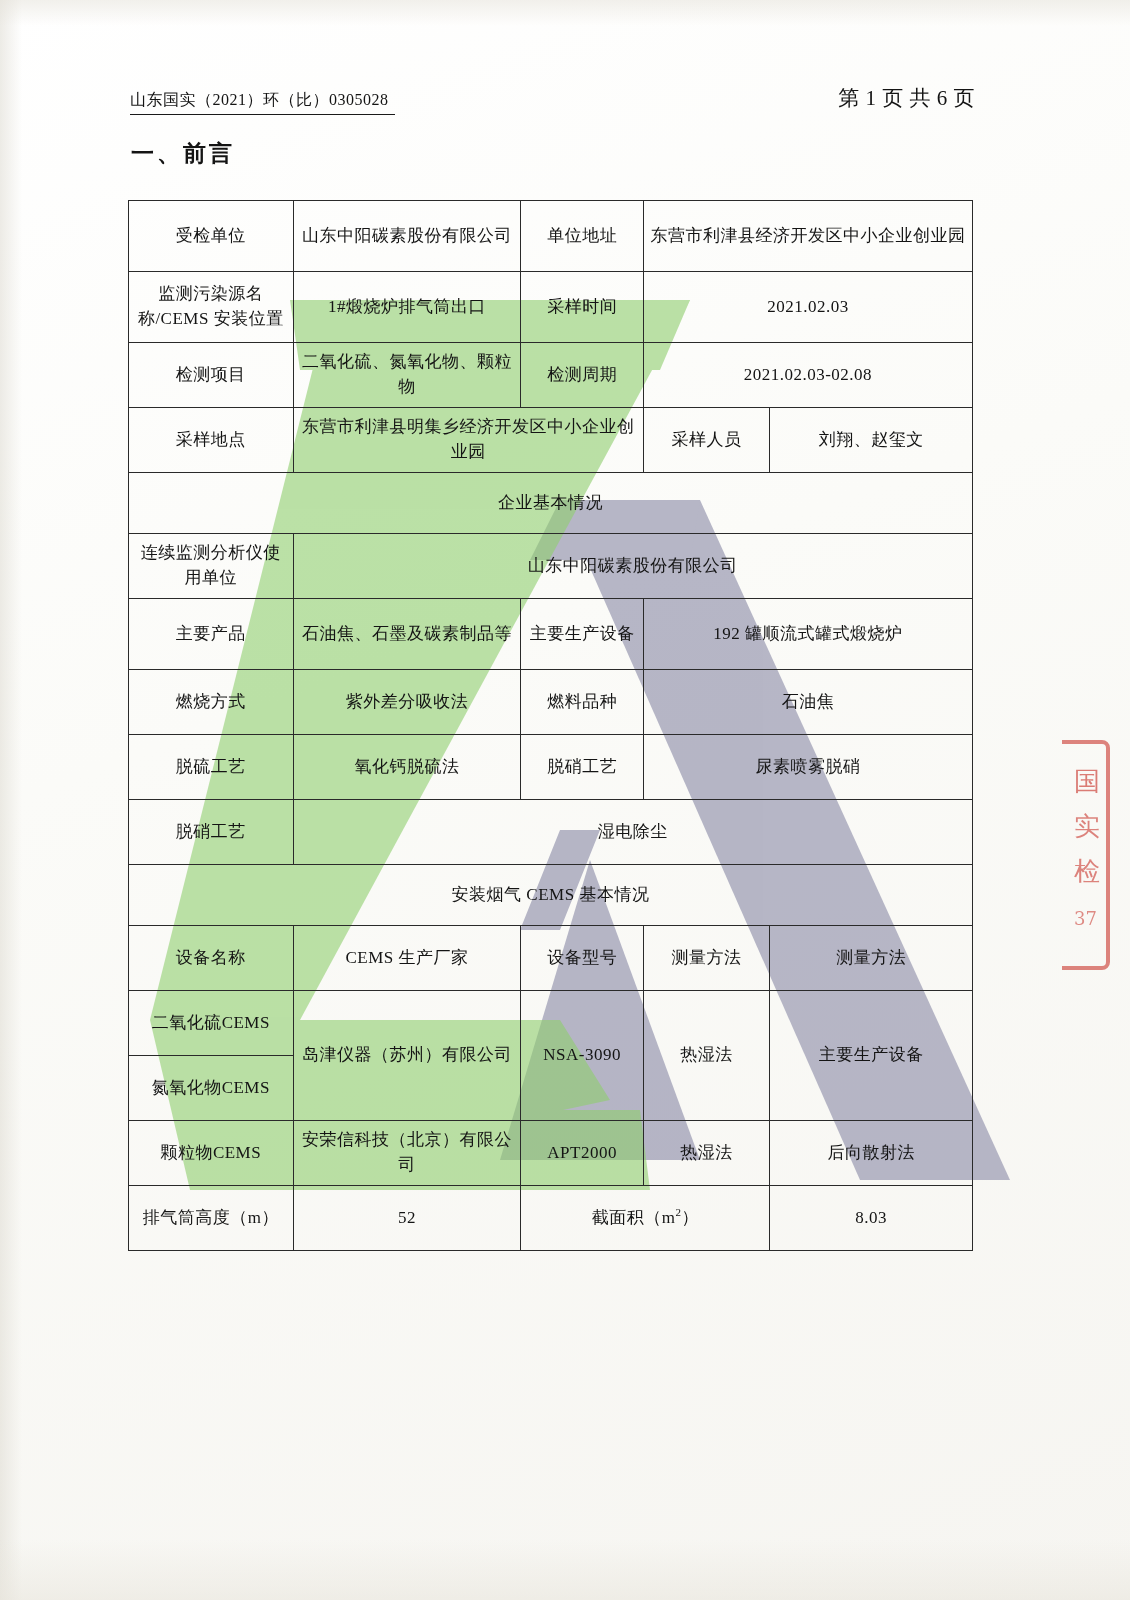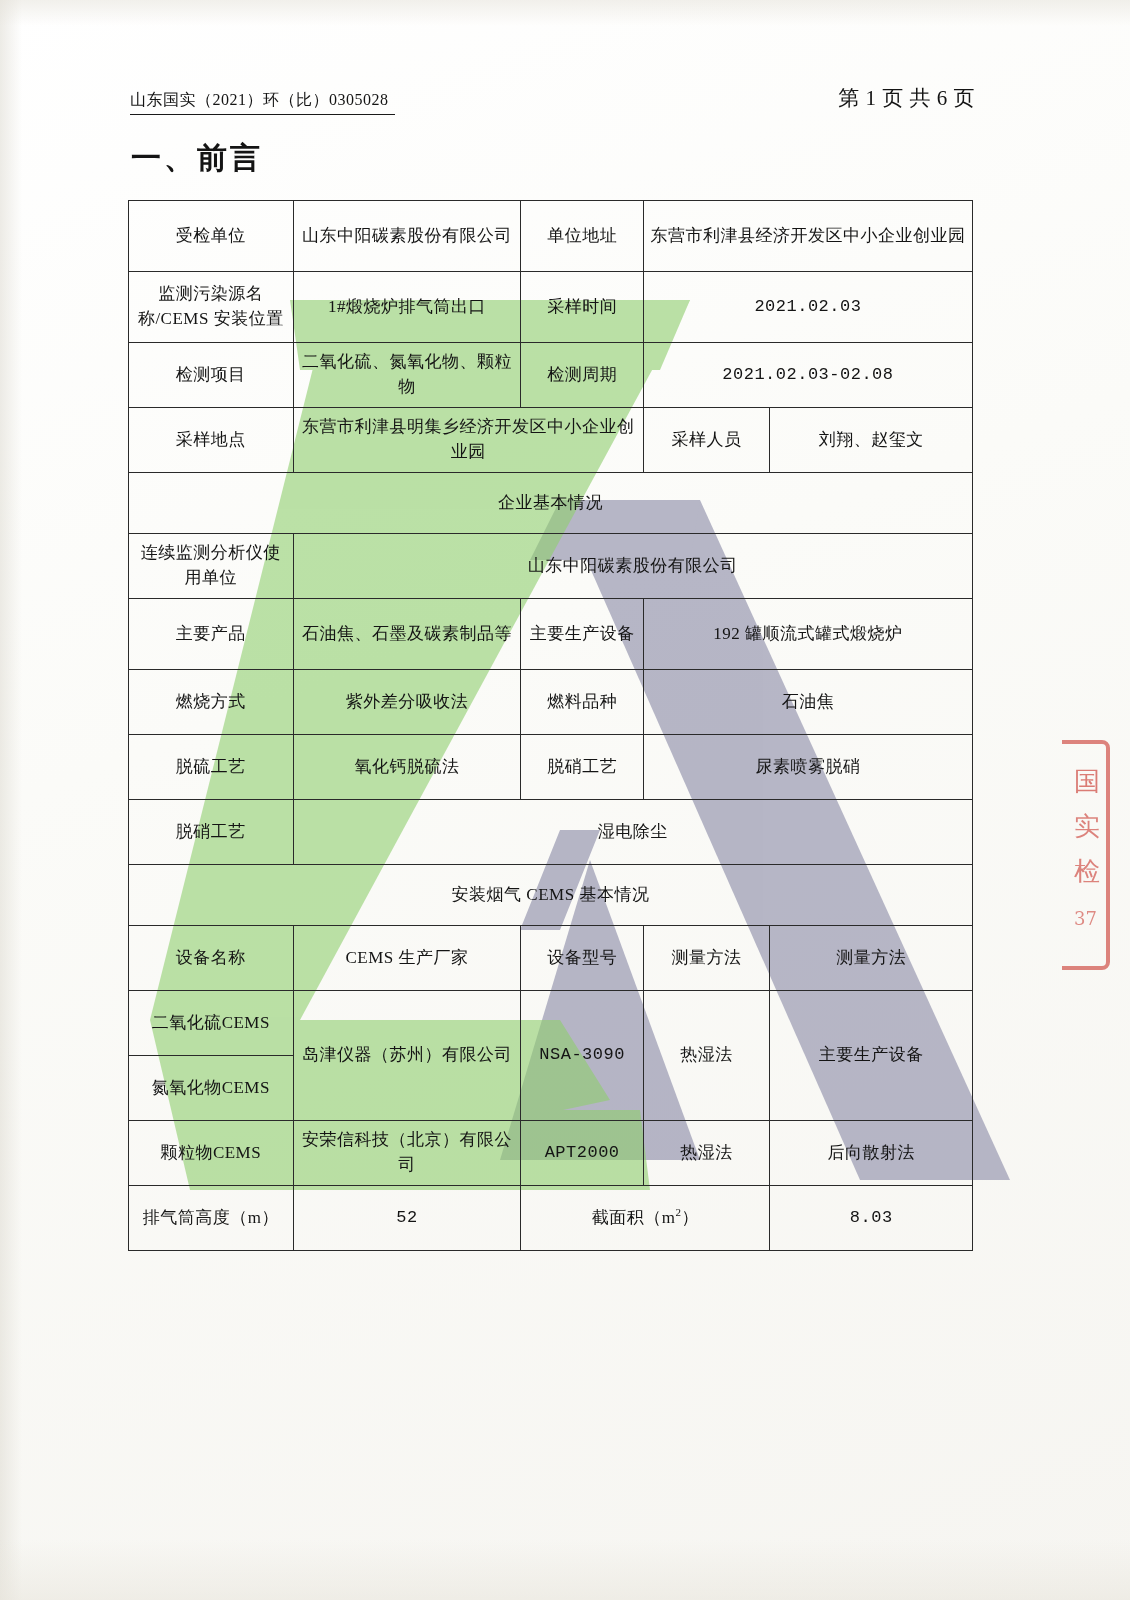--- a/index.html
+++ b/index.html
@@ -74,21 +74,21 @@
   .page-num {
     font-size: 21px;
     padding-bottom: 3px;
   }
 
   
   .section-title {
     position: absolute;
     left: 131px;
     top: 138px;
-    font-size: 30px;
+    font-size: 23px;
     font-weight: bold;
     letter-spacing: 3px;
     font-family: "DejaVu Serif", "Liberation Serif", serif;
     z-index: 5;
   }
 
   
   .tbl-wrap {
     position: absolute;
     left: 128px;
@@ -113,21 +113,21 @@
     letter-spacing: .5px;
     word-break: break-word;
   }
   td.label {
     font-size: 17px;
   }
   td.wide-center {
     font-size: 17.5px;
   }
   .num {
-    font-family: Liberation Mono, monospace;
+    font-family: Liberation Serif, serif;
   }
   .row-tall td { height: 56px; }
   .row-mid td { height: 50px; }
   .row-band td { height: 46px; }
 
   sup { font-size: 11px; }
 
   
   .stamp {
     position: absolute;

